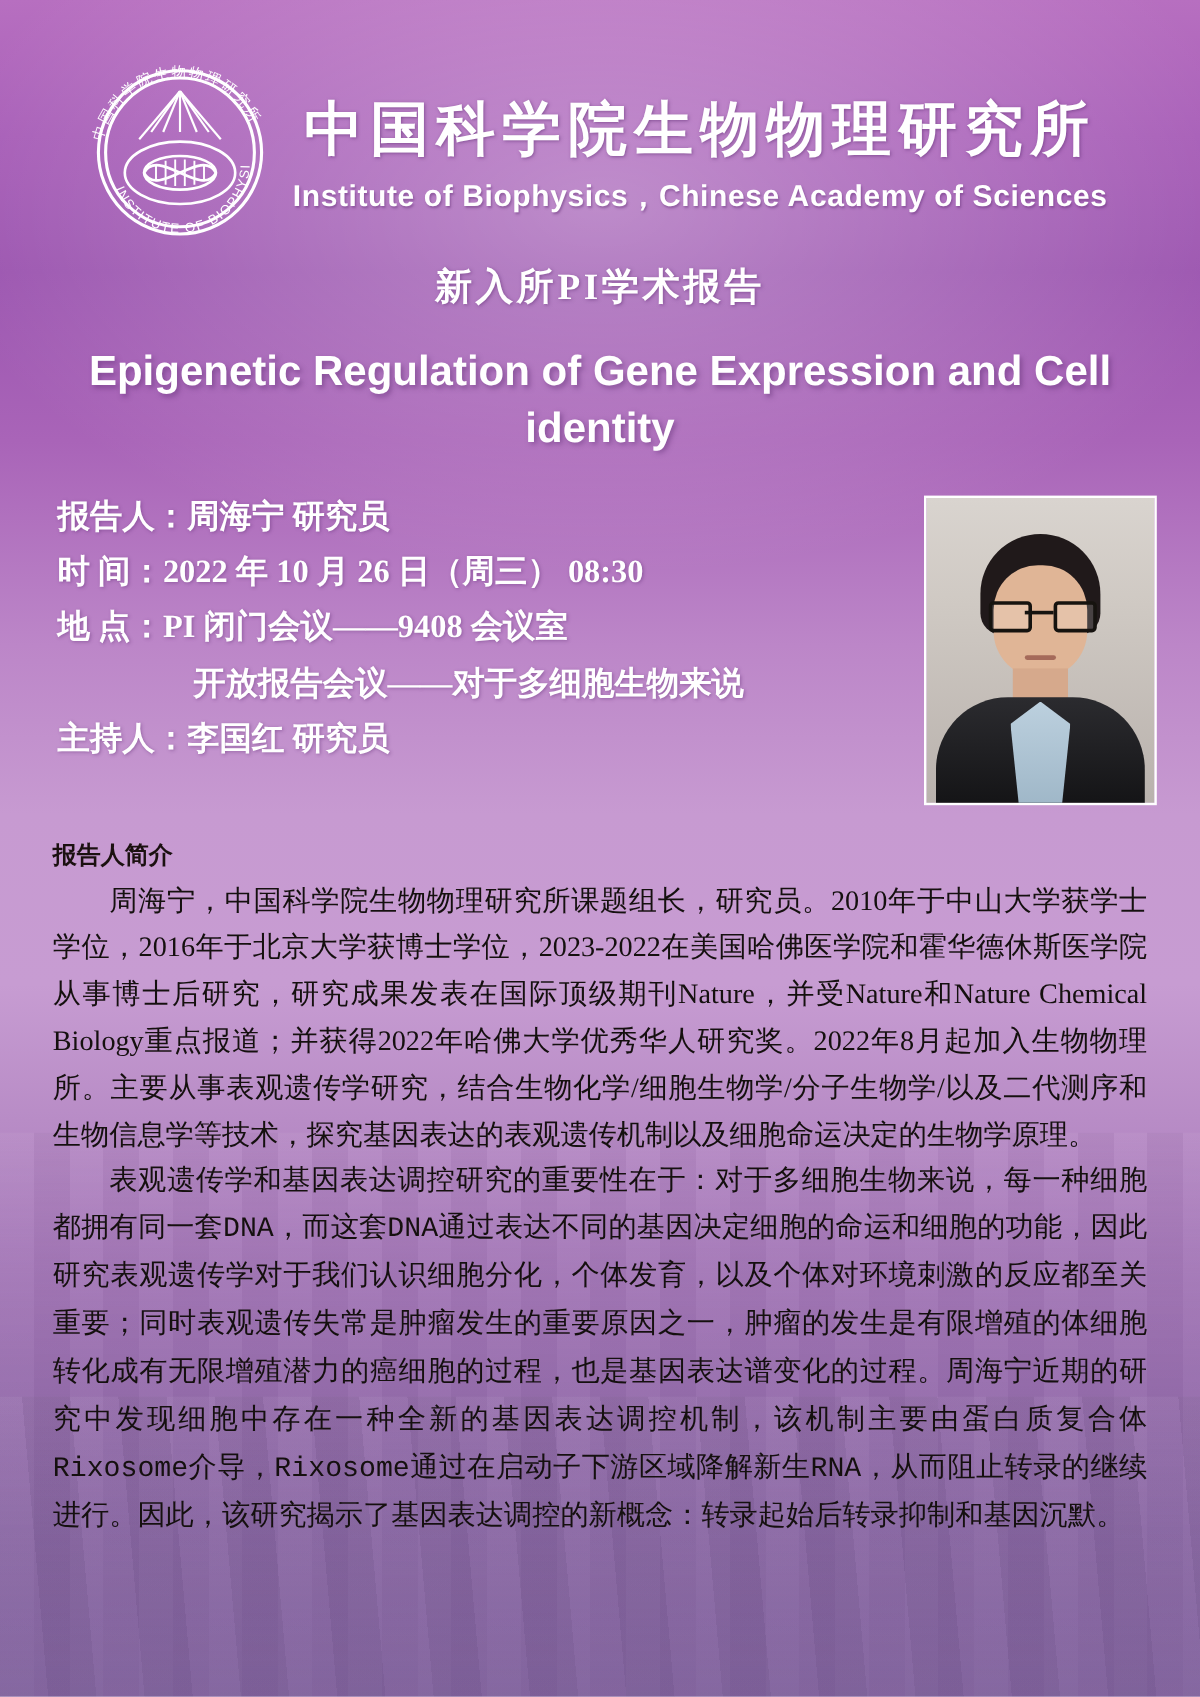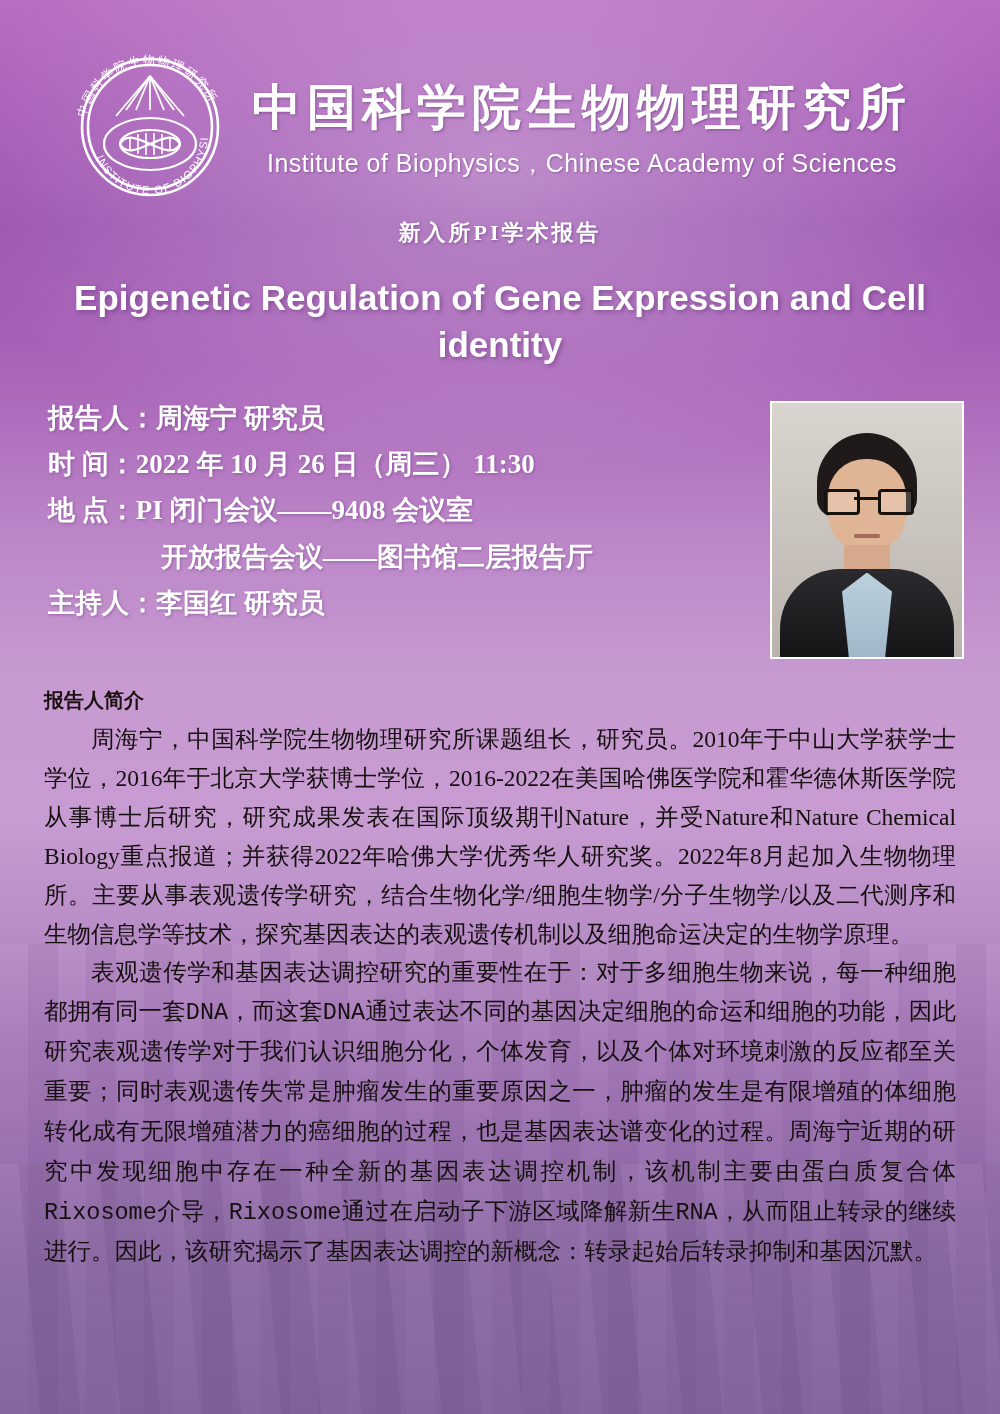--- a/index.html
+++ b/index.html
@@ -83,25 +83,26 @@
     white-space: nowrap;
   }
   .org-en {
     font-family: "Liberation Sans", sans-serif;
     font-size: 25px;
     color: #ffffff;
     letter-spacing: 0.5px;
     margin-top: 6px;
     white-space: nowrap;
     text-shadow: 1px 1px 2px rgba(90,40,110,0.45);
+    font-weight: bold;
   }
   .subtitle-cn {
     text-align: center;
     font-family: "Liberation Serif", serif;
-    font-size: 22px;
+    font-size: 31px;
     font-weight: bold;
     color: #ffffff;
     letter-spacing: 3px;
     margin-top: 16px;
     text-shadow: 1px 1px 3px rgba(90,40,110,0.5);
   }
   .talk-title {
     text-align: center;
     font-family: "Liberation Sans", sans-serif;
     font-size: 35px;
@@ -260,42 +261,42 @@
       </div>
     </div>
 
     <div class="subtitle-cn">新入所PI学术报告</div>
 
     <div class="talk-title">Epigenetic Regulation of Gene Expression and Cell identity</div>
 
     <div class="info-wrap">
       <div class="info-lines">
         <div class="info-line">报告人：周海宁   研究员</div>
-        <div class="info-line">时  间：2022 年 10 月 26 日（周三） 11:30</div>
+        <div class="info-line">时  间：2022 年 10 月 26 日（周三） 08:30</div>
         <div class="info-line">地  点：PI 闭门会议——9408 会议室</div>
-        <div class="info-line indent">开放报告会议——图书馆二层报告厅</div>
+        <div class="info-line indent">开放报告会议——对于多细胞生物来说</div>
         <div class="info-line">主持人：李国红   研究员</div>
       </div>
 
       <div class="portrait">
         <div class="p-hair"></div>
         <div class="p-face"></div>
         <div class="p-glass-l"></div>
         <div class="p-glass-r"></div>
         <div class="p-bridge"></div>
         <div class="p-mouth"></div>
         <div class="p-neck"></div>
         <div class="p-jacket"></div>
         <div class="p-shirt"></div>
       </div>
     </div>
 
     <div class="section bio">
       <div class="section-title">报告人简介</div>
-      <div class="section-body">周海宁，中国科学院生物物理研究所课题组长，研究员。2010年于中山大学获学士学位，2016年于北京大学获博士学位，2016-2022在美国哈佛医学院和霍华德休斯医学院从事博士后研究，研究成果发表在国际顶级期刊Nature，并受Nature和Nature Chemical Biology重点报道；并获得2022年哈佛大学优秀华人研究奖。2022年8月起加入生物物理所。主要从事表观遗传学研究，结合生物化学/细胞生物学/分子生物学/以及二代测序和生物信息学等技术，探究基因表达的表观遗传机制以及细胞命运决定的生物学原理。</div>
+      <div class="section-body">周海宁，中国科学院生物物理研究所课题组长，研究员。2010年于中山大学获学士学位，2016年于北京大学获博士学位，2023-2022在美国哈佛医学院和霍华德休斯医学院从事博士后研究，研究成果发表在国际顶级期刊Nature，并受Nature和Nature Chemical Biology重点报道；并获得2022年哈佛大学优秀华人研究奖。2022年8月起加入生物物理所。主要从事表观遗传学研究，结合生物化学/细胞生物学/分子生物学/以及二代测序和生物信息学等技术，探究基因表达的表观遗传机制以及细胞命运决定的生物学原理。</div>
     </div>
 
     <div class="section abstract">
       <div class="section-body">表观遗传学和基因表达调控研究的重要性在于：对于多细胞生物来说，每一种细胞都拥有同一套DNA，而这套DNA通过表达不同的基因决定细胞的命运和细胞的功能，因此研究表观遗传学对于我们认识细胞分化，个体发育，以及个体对环境刺激的反应都至关重要；同时表观遗传失常是肿瘤发生的重要原因之一，肿瘤的发生是有限增殖的体细胞转化成有无限增殖潜力的癌细胞的过程，也是基因表达谱变化的过程。周海宁近期的研究中发现细胞中存在一种全新的基因表达调控机制，该机制主要由蛋白质复合体Rixosome介导，Rixosome通过在启动子下游区域降解新生RNA，从而阻止转录的继续进行。因此，该研究揭示了基因表达调控的新概念：转录起始后转录抑制和基因沉默。</div>
     </div>
 
   </div>
 </div>
 
 </body></html>

